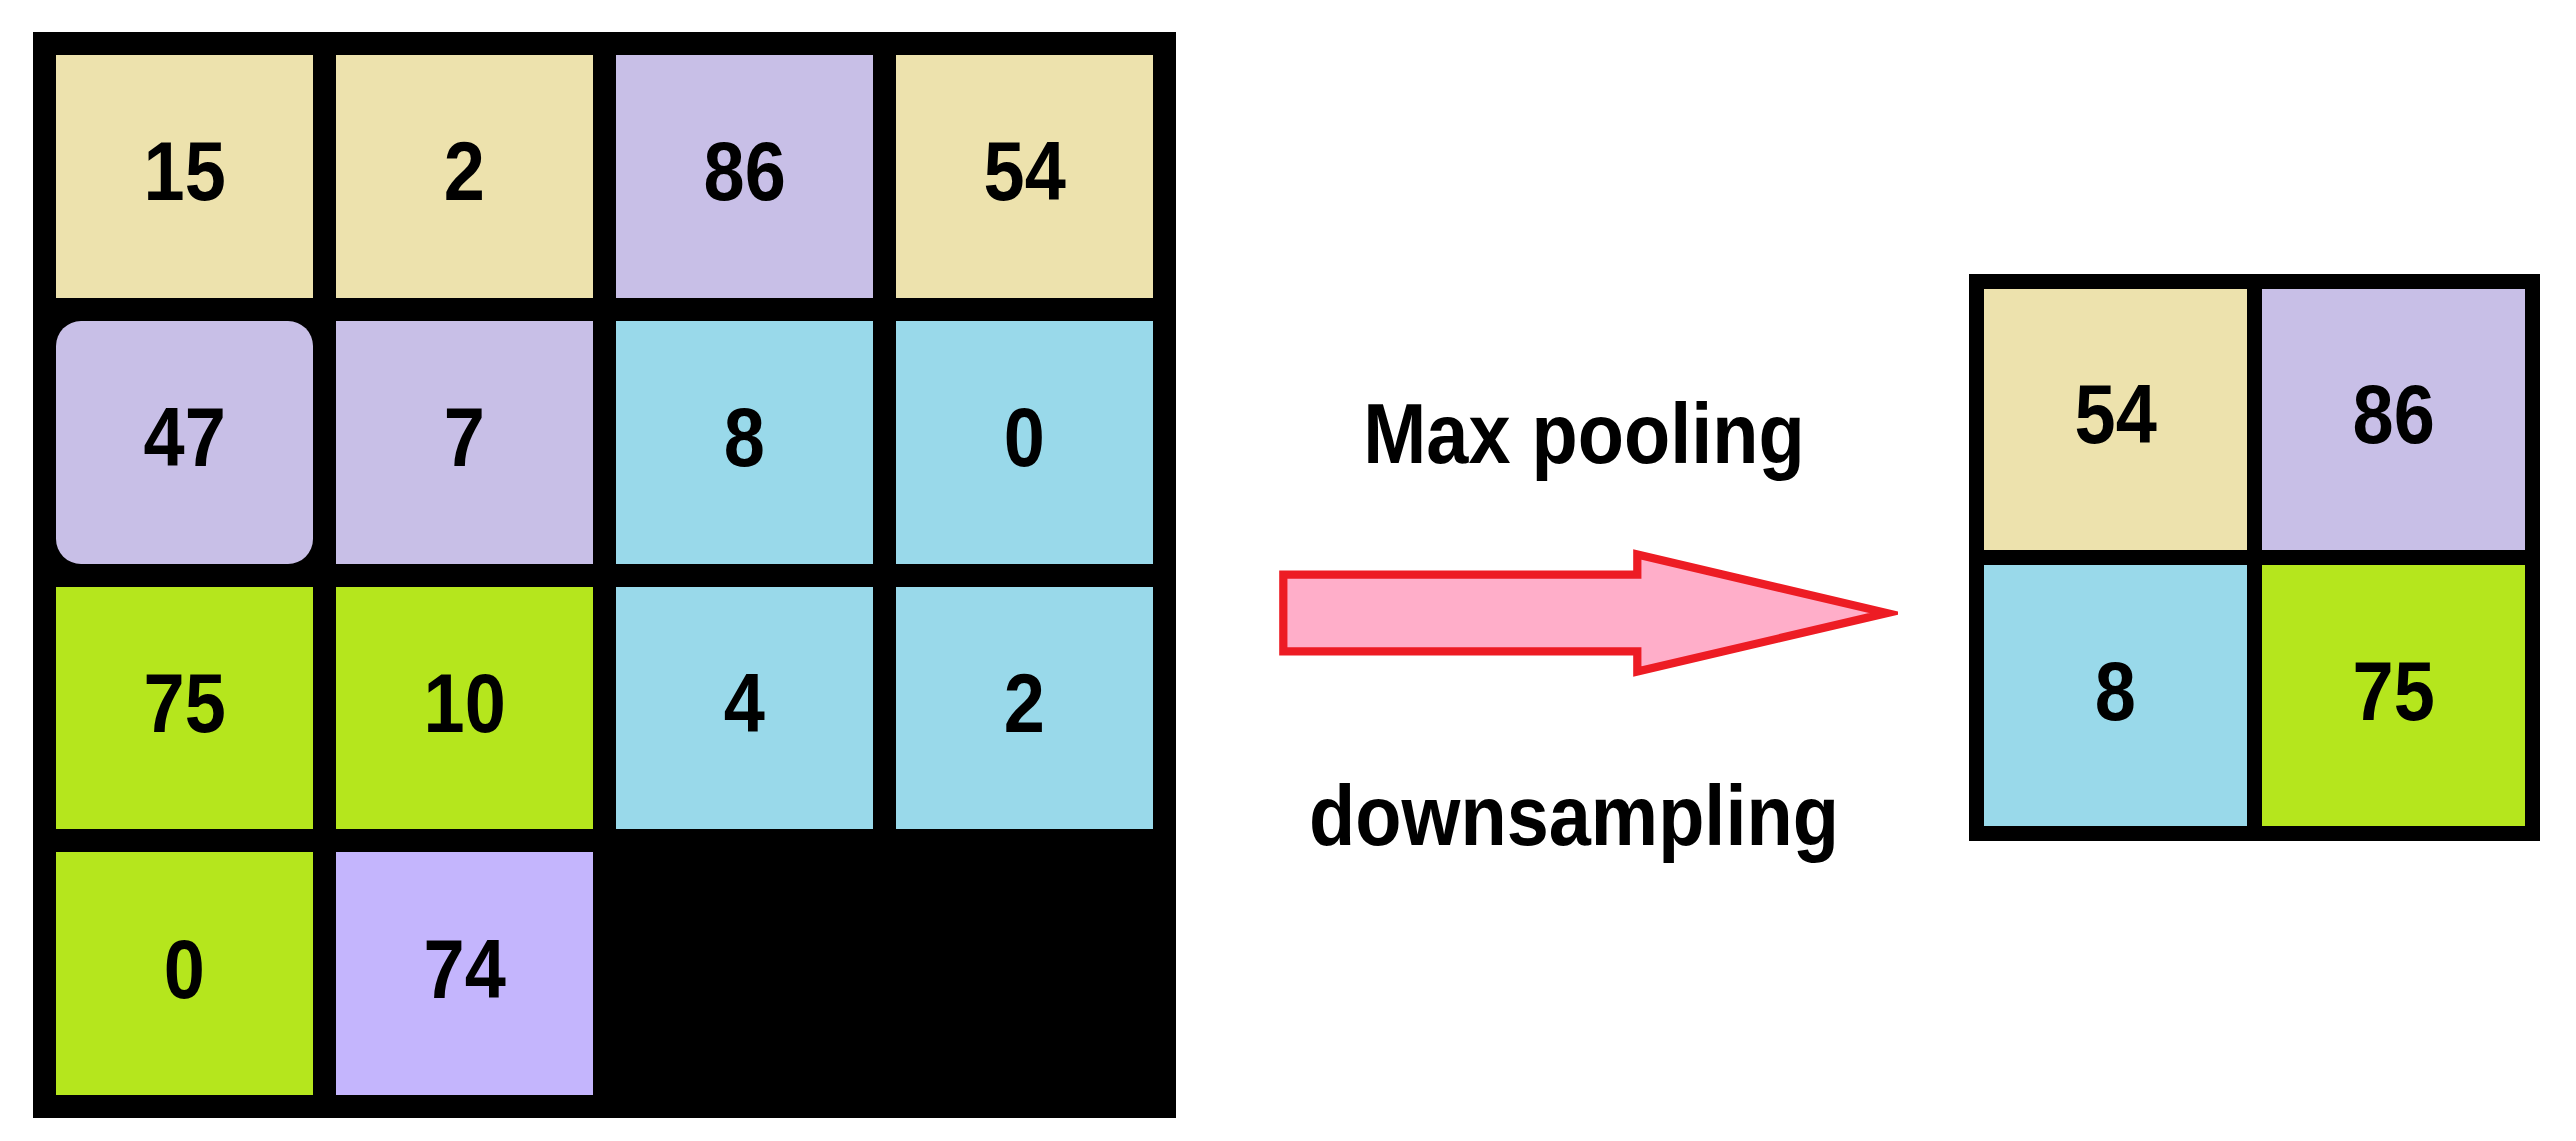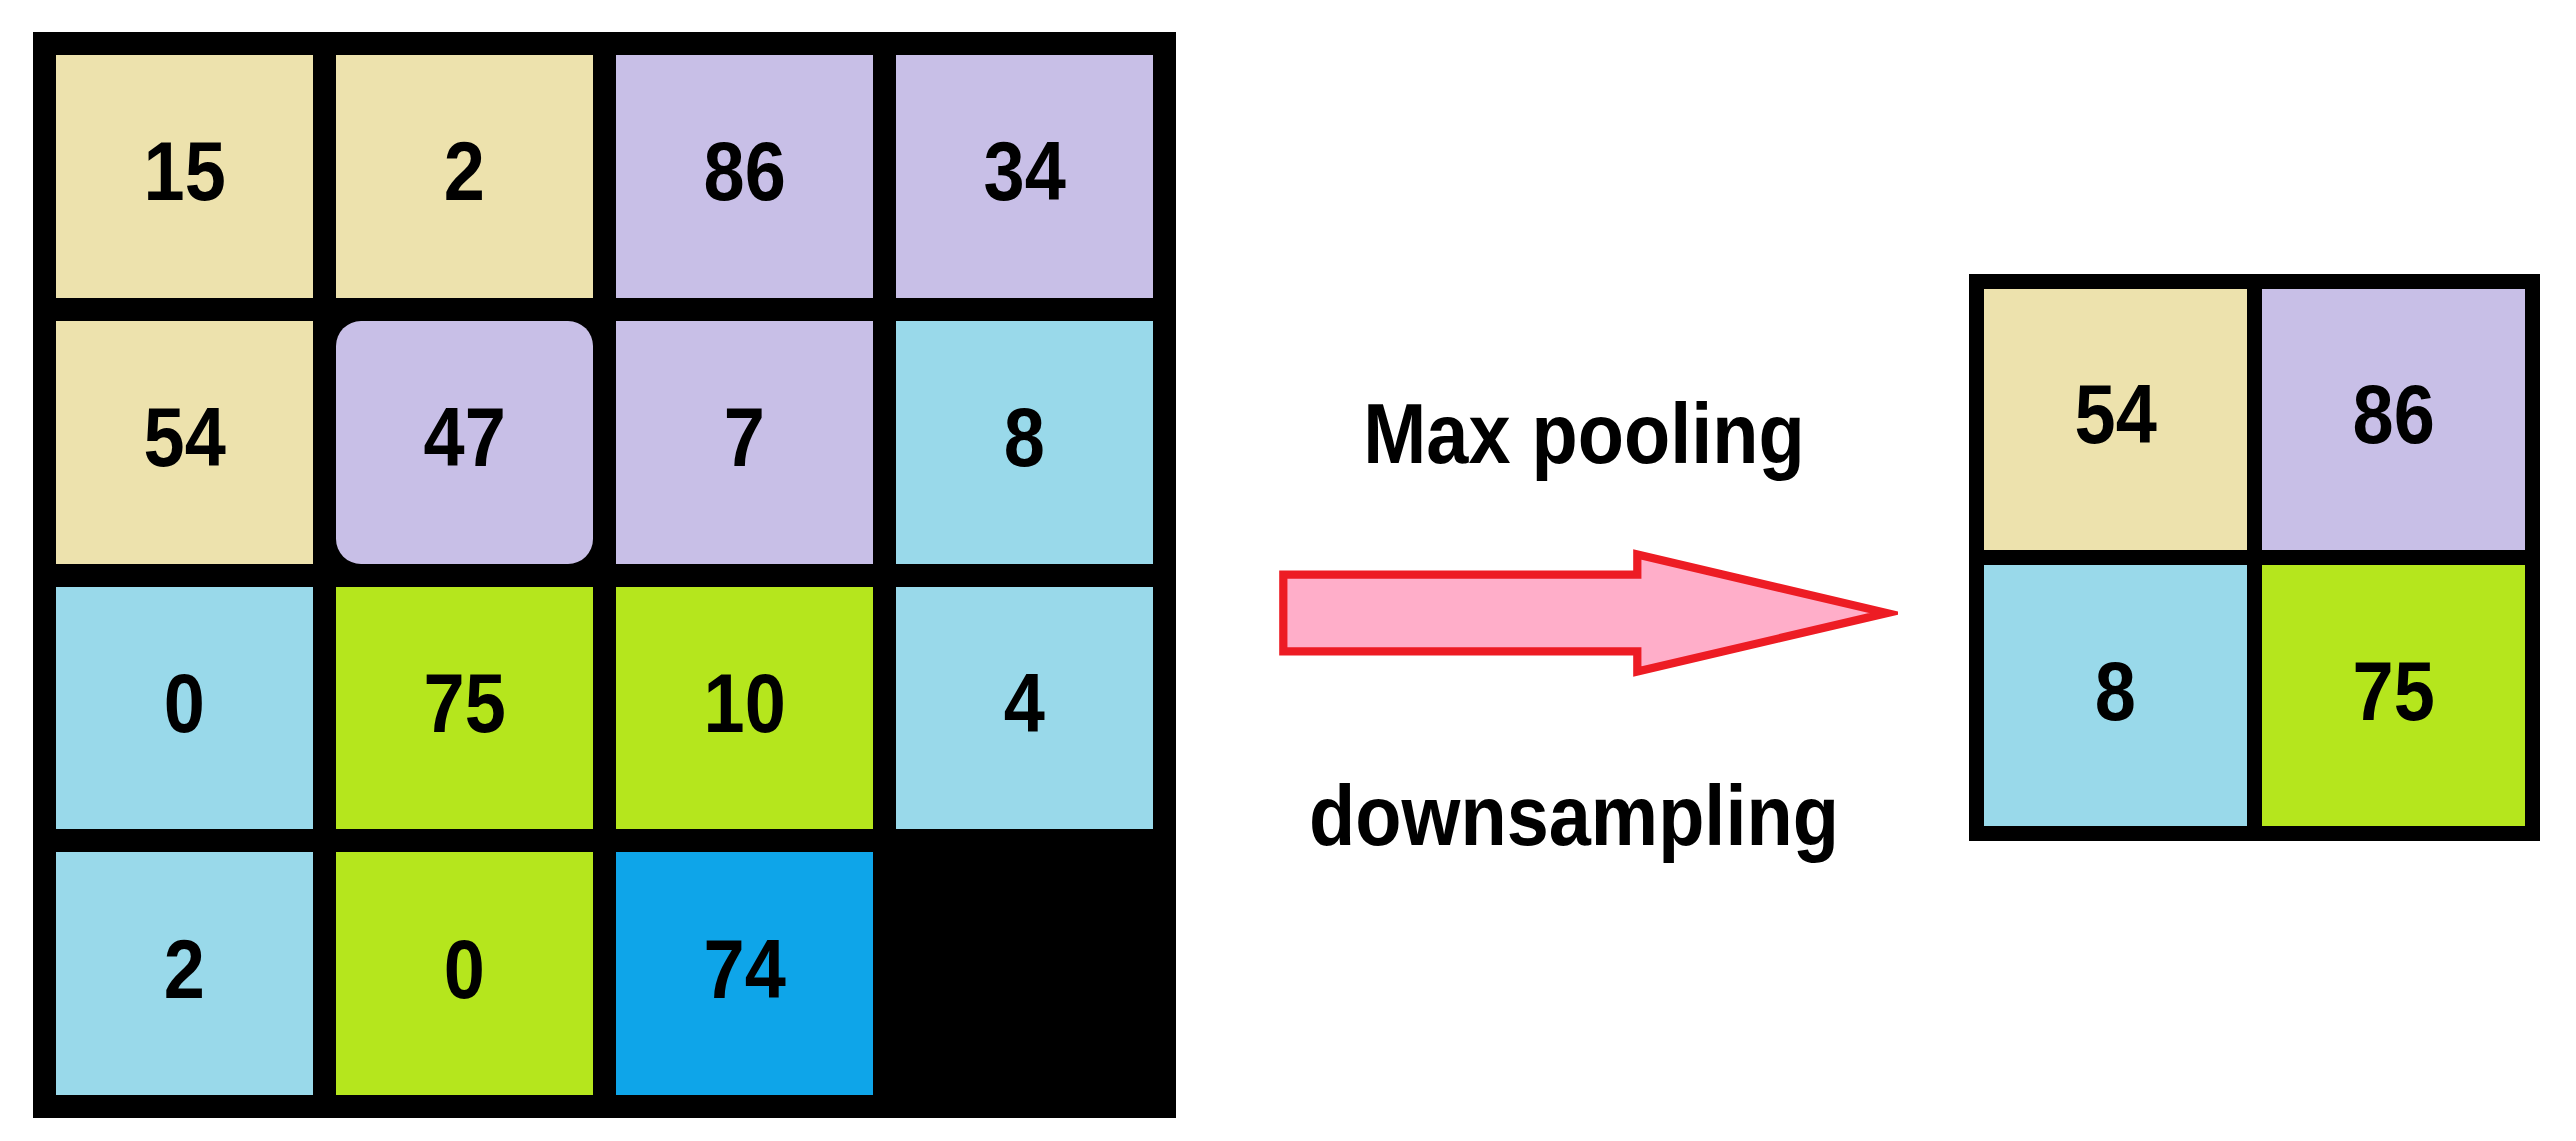--- a/index.html
+++ b/index.html
@@ -64,23 +64,20 @@
   <div id="input-grid" class="pool-grid" style="background: rgb(0, 0, 0);">
       <div class="cell" style="background: rgb(237, 226, 173);">
         <span class="num">15</span>
       </div>
       <div class="cell" style="background: rgb(237, 226, 173);">
         <span class="num">2</span>
       </div>
       <div class="cell" style="background: rgb(200, 191, 231);">
         <span class="num">86</span>
       </div>
-      <div class="cell" style="background: rgb(200, 191, 231);">
-        <span class="num">34</span>
-      </div>
       <div class="cell" style="background: rgb(237, 226, 173);">
         <span class="num">54</span>
       </div>
       <div class="cell" style="background: rgb(200, 191, 231); border-radius: 25px;">
         <span class="num">47</span>
       </div>
       <div class="cell" style="background: rgb(200, 191, 231);">
         <span class="num">7</span>
       </div>
       <div class="cell" style="background: rgb(153, 217, 234);">
@@ -97,21 +94,21 @@
       </div>
       <div class="cell" style="background: rgb(153, 217, 234);">
         <span class="num">4</span>
       </div>
       <div class="cell" style="background: rgb(153, 217, 234);">
         <span class="num">2</span>
       </div>
       <div class="cell" style="background: rgb(181, 230, 29);">
         <span class="num">0</span>
       </div>
-      <div class="cell" style="background: #0ea5e9; justify-content: center;">
+      <div class="cell" style="background: #c4b5fd; justify-content: center;">
         <span class="num">74</span>
       </div>
     </div>
 
   <div id="label-top" class="diagram-label" style="color: rgb(0, 0, 0);">Max pooling</div>
 
   <svg id="arrow-svg" width="622" height="133" viewBox="0 0 680 145">
     <polygon id="arrow-poly" points="8,30 395,30 395,8 668,72 395,136 395,114 8,114" stroke-width="9" stroke-miterlimit="8" fill="#FFAEC9" stroke="#ED1C24"></polygon>
   </svg>
 

